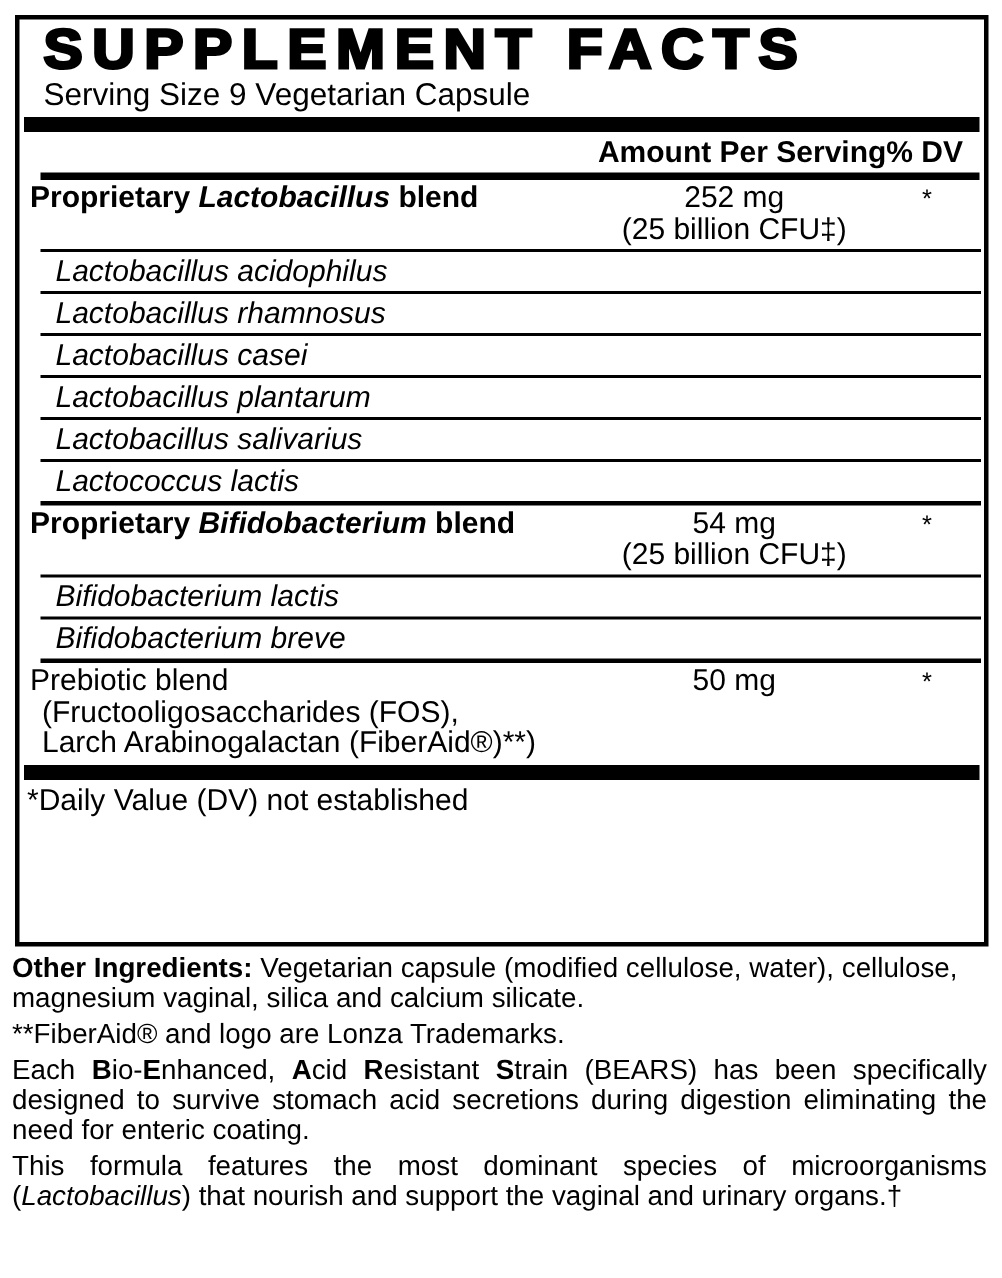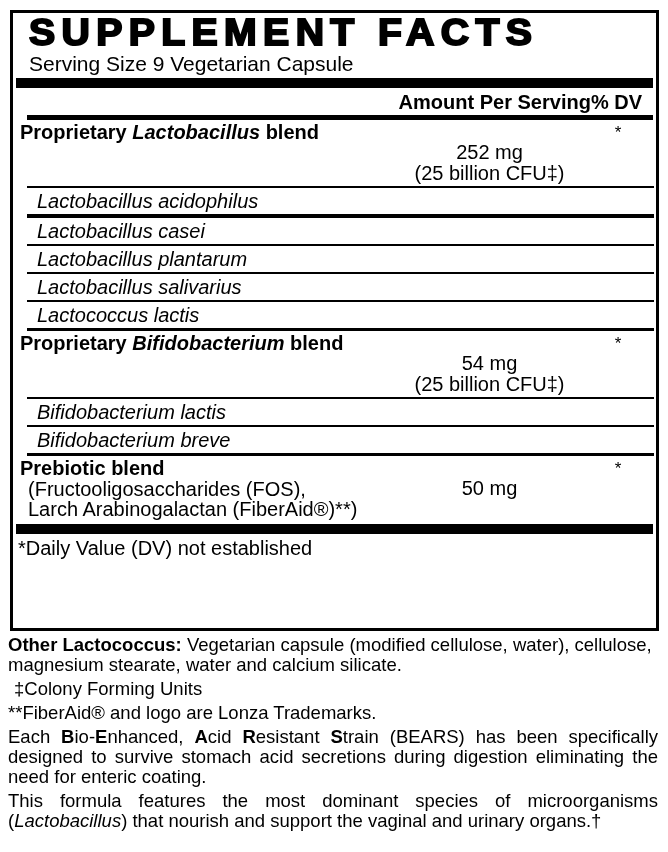--- a/index.html
+++ b/index.html
@@ -45,21 +45,21 @@
   .hdr-underline{
     height:5px;background:#000;margin:1px 1px 0 12px;
   }
   
   .row{display:grid;grid-template-columns:1fr 185px 72px;padding:2px 0 2px 0;}
   .row .cell-name{padding-left:5px;font-size:20px;line-height:21px;}
   .row.sub .cell-name{padding-left:22px;font-style:italic;line-height:20px;}
   .row.sub{grid-template-columns:1fr;padding:3px 0 3px 0;}
   .name-line{white-space:nowrap;}
   .extra-line{padding-left:8px;font-size:20px;line-height:20px;white-space:nowrap;}
-  .cell-amount{text-align:center;font-size:20px;line-height:21px;margin-top:20px;}
+  .cell-amount{text-align:center;font-size:20px;line-height:21px;}
   .cell-dv{text-align:center;font-size:17px;line-height:19px;padding-top:1px;}
   .sep{height:2px;background:#000;margin-left:12px;}
   .sep.med{height:3px;}
   .dv-footnote{
     font-size:20px;line-height:22px;padding:3px 0 0 3px;
   }
   
   .footer{padding:4px 10px 0 8px;}
   .footer p{
     margin:0 0 4px 0;
@@ -93,20 +93,25 @@
         </div>
         <div class="cell-dv">*</div>
       </div>
       <div class="sep thin"></div>
       <div class="row sub">
         <div class="cell-name">
           <div class="name-line"><span style=" margin-top: 32px;">Lactobacillus acidophilus</span></div>
         </div>
       </div>
       <div class="sep thin"></div>
+      <div class="row sub">
+        <div class="cell-name">
+          <div class="name-line"><span style="font-style: italic;">Lactobacillus rhamnosus</span></div>
+        </div>
+      </div>
       <div class="sep thin"></div>
       <div class="row sub">
         <div class="cell-name">
           <div class="name-line"><span style="font-style: italic;">Lactobacillus casei</span></div>
         </div>
       </div>
       <div class="sep thin"></div>
       <div class="row sub">
         <div class="cell-name">
           <div class="name-line"><span style="font-style: italic;">Lactobacillus plantarum</span></div>
@@ -143,34 +148,33 @@
       </div>
       <div class="sep thin"></div>
       <div class="row sub">
         <div class="cell-name">
           <div class="name-line"><span style="font-style: italic;">Bifidobacterium breve</span></div>
         </div>
       </div>
       <div class="sep med"></div>
       <div class="row blend">
         <div class="cell-name">
-          <div class="name-line"><span style="font-weight: bold;">Prebiotic blend</span></div>
+          <div class="name-line"><span style="font-weight: normal;">Prebiotic blend</span></div>
           <div class="extra-line">(Fructooligosaccharides (FOS),</div>
           <div class="extra-line">Larch Arabinogalactan (FiberAid®)**)</div>
         </div>
         <div class="cell-amount">
           <div>50 mg</div>
         </div>
         <div class="cell-dv">*</div>
       </div>
     </div>
 
   <div class="bar"></div>
   <div class="dv-footnote">*Daily Value (DV) not established</div>
 </div>
 
 <div class="footer" id="footer">
-    <p><span style="font-weight: bold;">Other Lactococcus:</span><span> Vegetarian capsule (modified cellulose, water), cellulose, magnesium stearate, water and calcium silicate.</span></p>
-    <p class="indent-sm"><span>‡Colony Forming Units</span></p>
+    <p><span style="font-weight: bold;">Other Ingredients:</span><span> Vegetarian capsule (modified cellulose, water), cellulose, magnesium vaginal, silica and calcium silicate.</span></p>
     <p><span>**FiberAid® and logo are Lonza Trademarks.</span></p>
     <p class="justify"><span>Each </span><span style="font-weight: bold;">B</span><span>io-</span><span style="font-weight: bold;">E</span><span>nhanced, </span><span style="font-weight: bold;">A</span><span>cid </span><span style="font-weight: bold;">R</span><span>esistant </span><span style="font-weight: bold;">S</span><span>train (BEARS) has been specifically designed to survive stomach acid secretions during digestion eliminating the need for enteric coating.</span></p>
     <p class="justify"><span>This formula features the most dominant species of microorganisms (</span><span style="font-style: italic;">Lactobacillus</span><span>) that nourish and support the vaginal and urinary organs.†</span></p>
   </div>
 
 </body></html>

